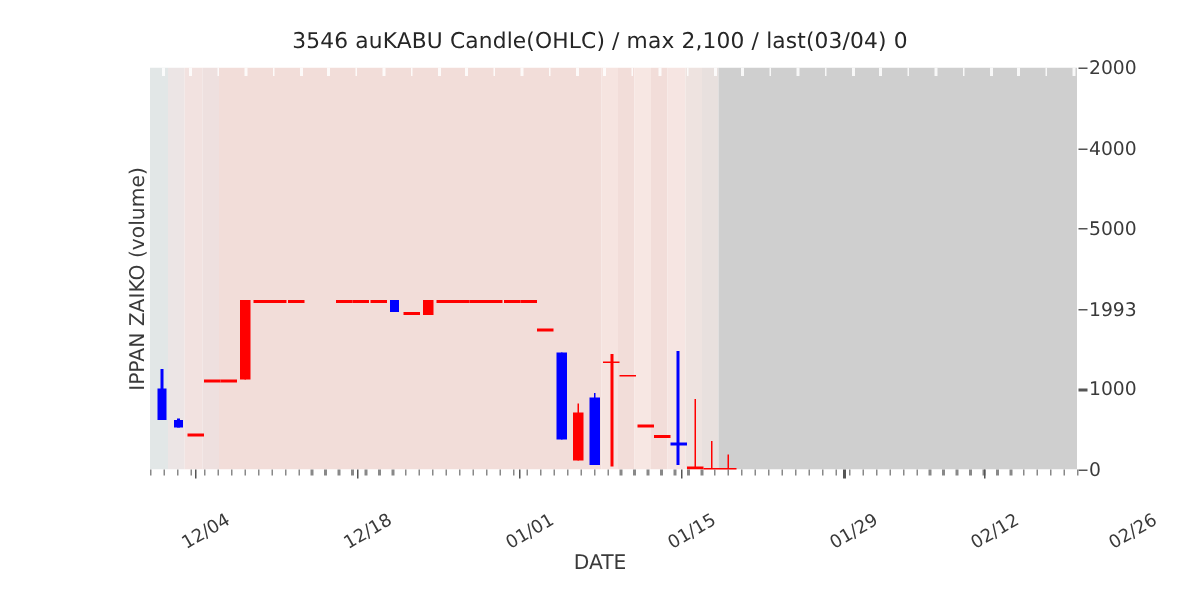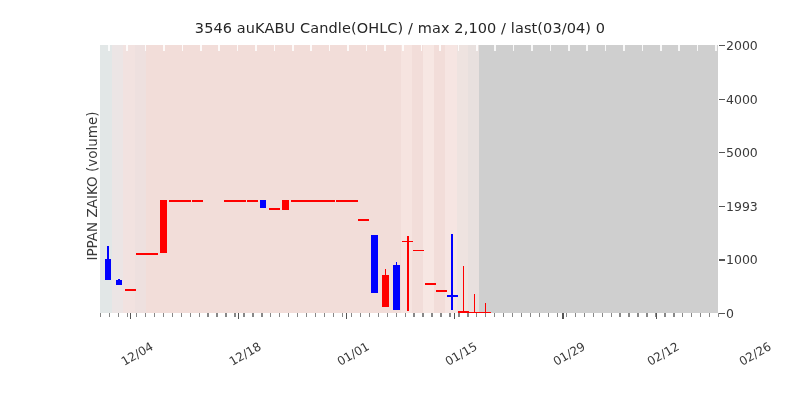--- a/index.html
+++ b/index.html
@@ -346,14 +346,15 @@
       <div class="xtick" style="left: 359.964px;">01/01</div>
       <div class="xtickline" style="left: 454.114px; height: 6px; background: rgb(85, 85, 85);"></div>
       <div class="xtick" style="left: 468.114px;">01/15</div>
       <div class="xtickline" style="left: 562.264px; height: 6px; background: rgb(85, 85, 85);"></div>
       <div class="xtick" style="left: 576.264px;">01/29</div>
       <div class="xtickline" style="left: 656.2px; height: 6px; background: rgb(85, 85, 85);"></div>
       <div class="xtick" style="left: 670.2px;">02/12</div>
       <div class="xtick" style="left: 761.664px;">02/26</div>
     </div>
 
+  <div class="xlabel">DATE</div>
   <div class="ylabel">IPPAN ZAIKO (volume)</div>
 </div>
 
 </body></html>

